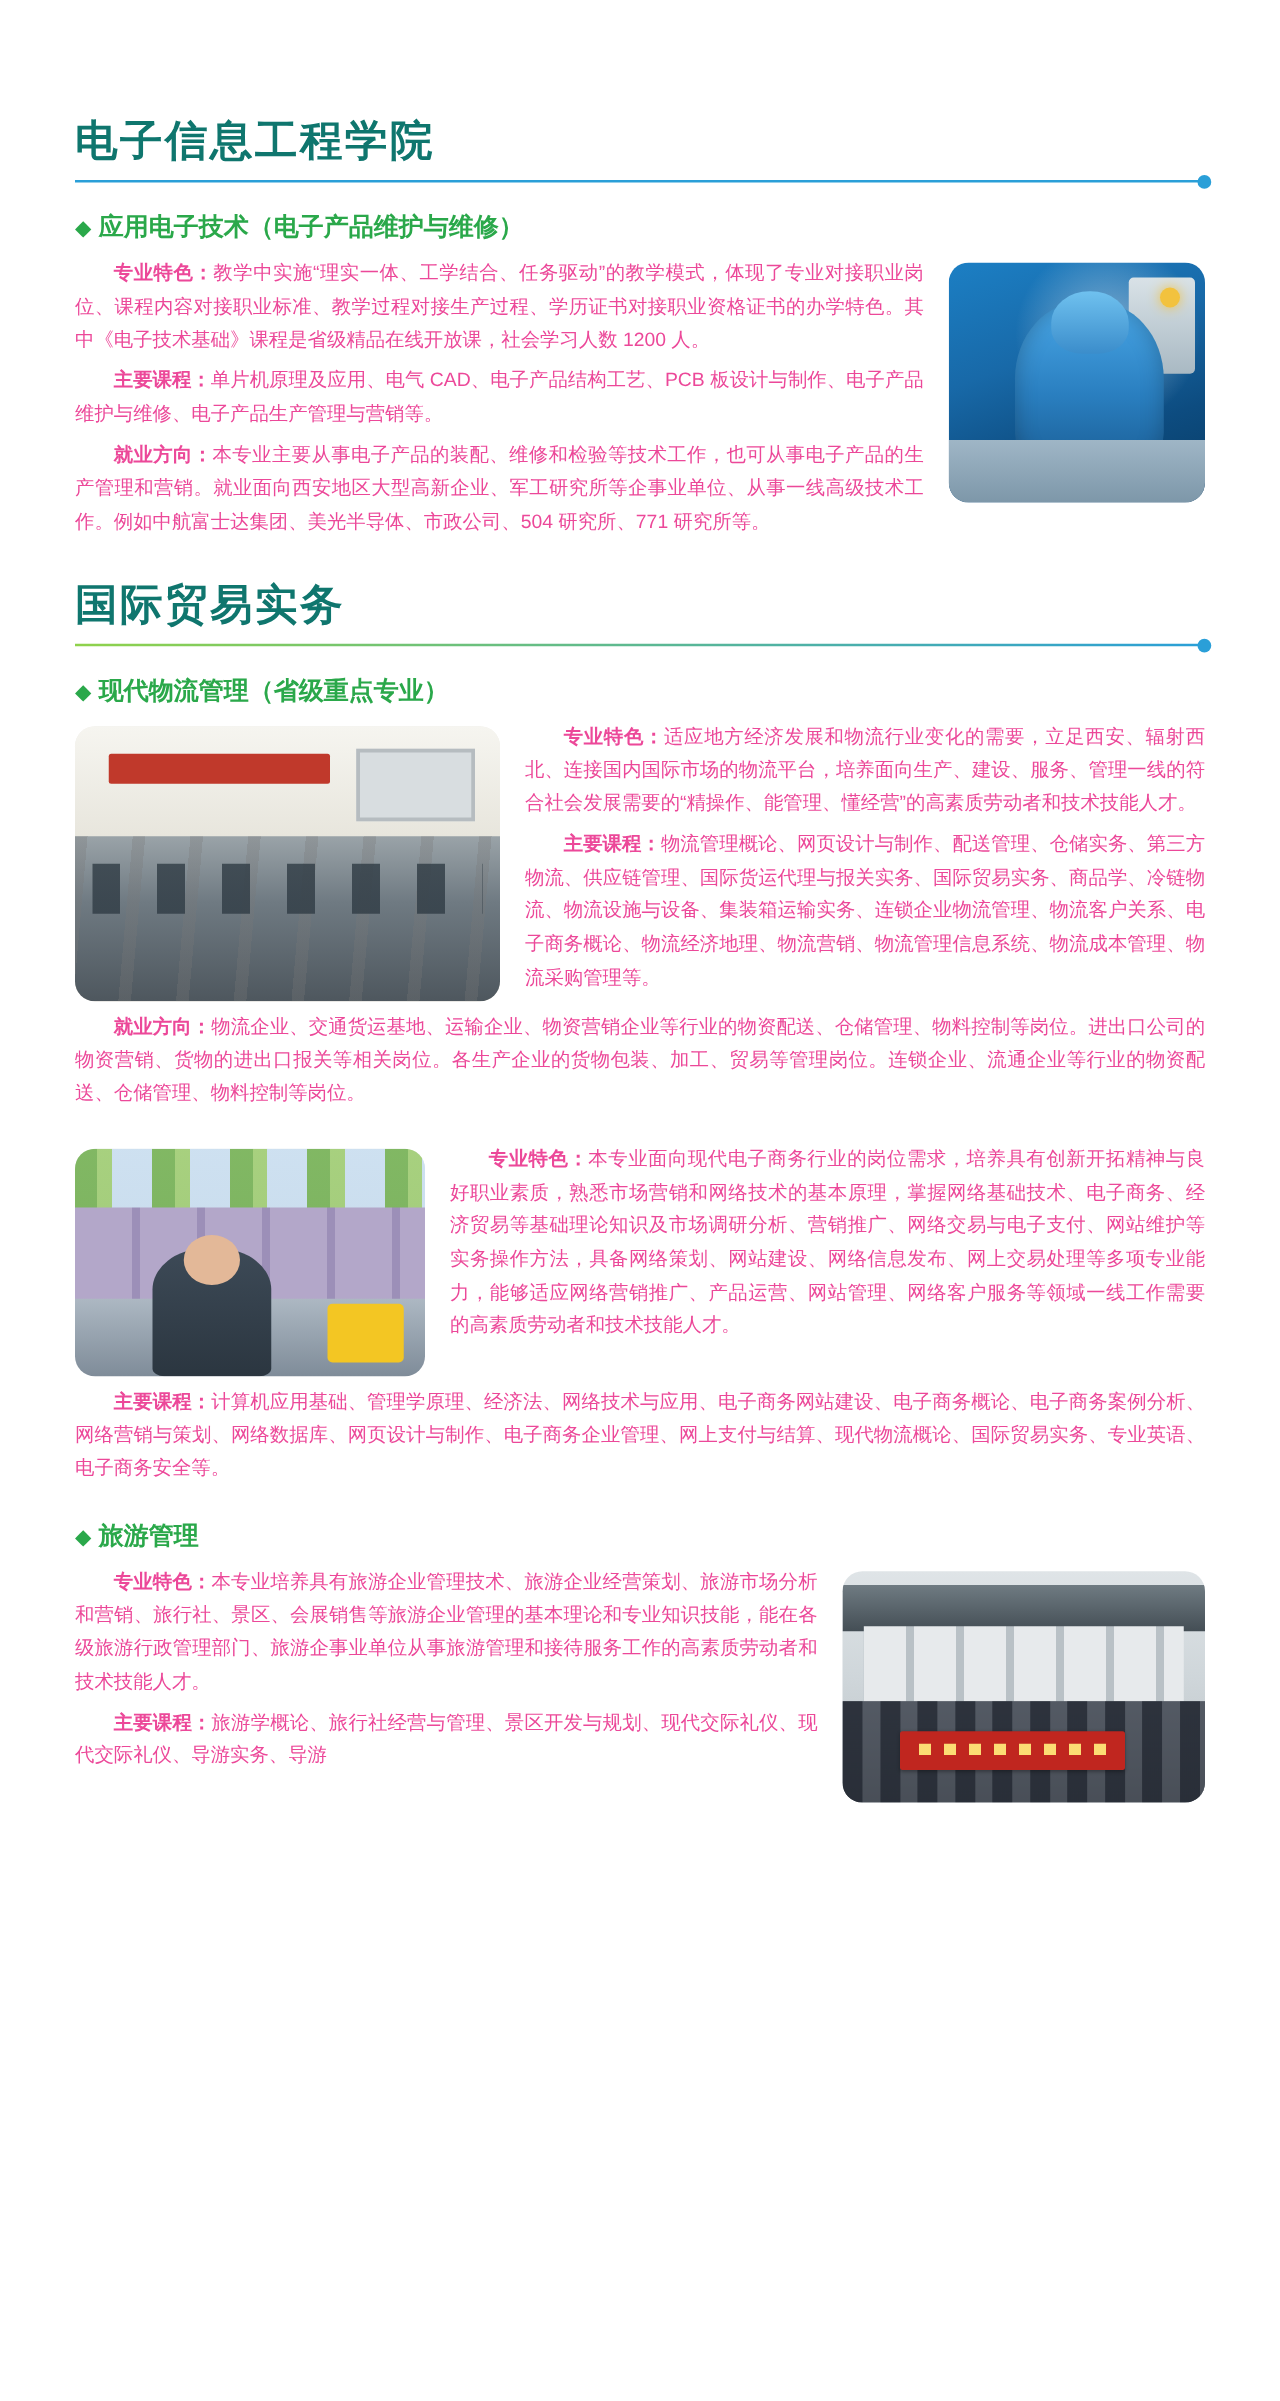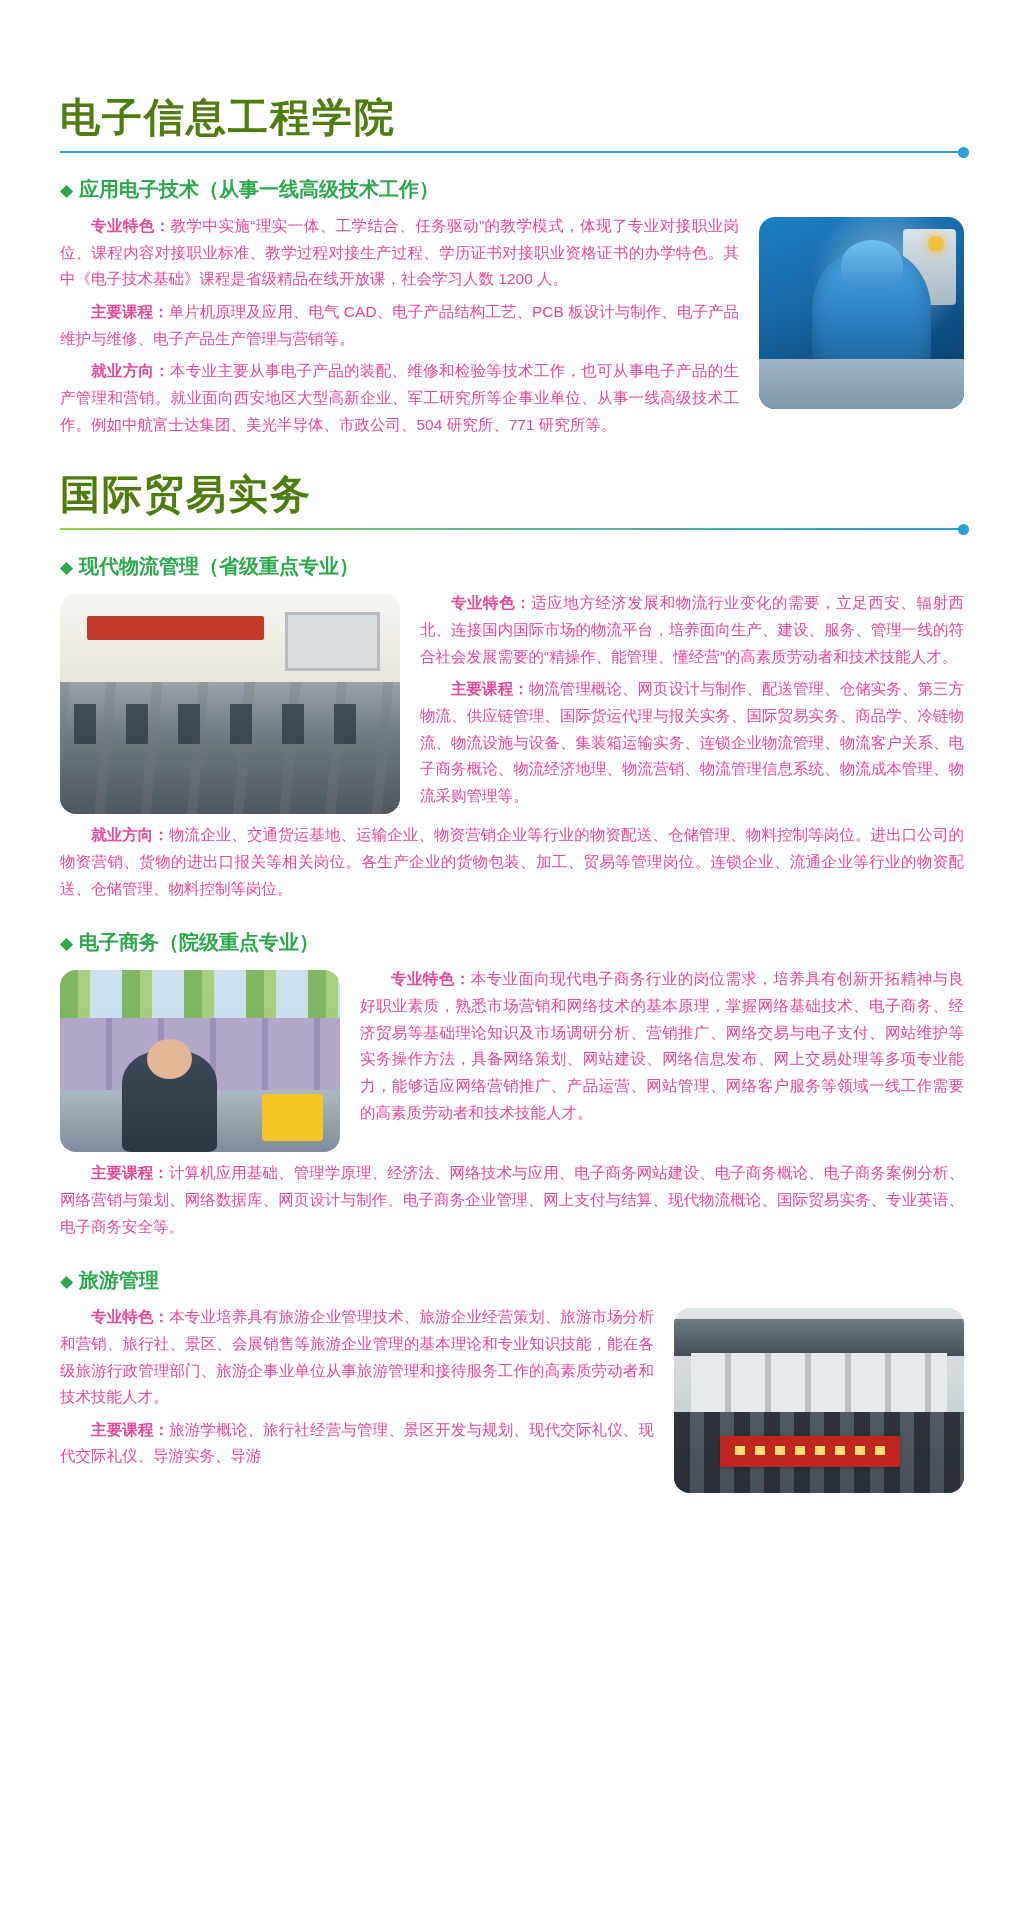--- a/index.html
+++ b/index.html
@@ -13,23 +13,23 @@
   .page{
     position:relative;
     width:1024px;
     min-height:1921px;
     box-sizing:border-box;
     padding:95px 60px 20px 60px;
   }
 
   
   .college-head{
-    font-size:40px;
+    font-size:34px;
     font-weight:bold;
-    color:#4d7c0f;
+    color:#0f766e;
     letter-spacing:2px;
     line-height:1.1;
     margin:0 0 12px 0;
   }
   .rule{
     position:relative;
     height:2px;
     background:#2a9fd8;
     margin:0 0 22px 0;
   }
@@ -204,21 +204,21 @@
 <body>
 
 <div class="page">
 
   <div class="block">
     <h1 class="college-head">电子信息工程学院</h1>
     <div class="rule"></div>
 
     <div class="sect">
       <div class="major">
-        <span class="dia">◆</span><span>应用电子技术（从事一线高级技术工作）</span>
+        <span class="dia">◆</span><span>应用电子技术（电子产品维护与维修）</span>
       </div>
 
       <div class="photo right ph-electronics">
         <div class="mach"></div>
         <div class="lamp"></div>
         <div class="suit"></div>
         <div class="hood"></div>
         <div class="bench"></div>
       </div>
 
@@ -246,23 +246,20 @@
         <div class="monitors"></div>
       </div>
 
       <p class="ind"><span class="lbl">专业特色：</span><span>适应地方经济发展和物流行业变化的需要，立足西安、辐射西北、连接国内国际市场的物流平台，培养面向生产、建设、服务、管理一线的符合社会发展需要的“精操作、能管理、懂经营”的高素质劳动者和技术技能人才。</span></p>
       <p class="ind"><span class="lbl">主要课程：</span><span>物流管理概论、网页设计与制作、配送管理、仓储实务、第三方物流、供应链管理、国际货运代理与报关实务、国际贸易实务、商品学、冷链物流、物流设施与设备、集装箱运输实务、连锁企业物流管理、物流客户关系、电子商务概论、物流经济地理、物流营销、物流管理信息系统、物流成本管理、物流采购管理等。</span></p>
       <div class="clear"></div>
       <p class="ind"><span class="lbl">就业方向：</span><span>物流企业、交通货运基地、运输企业、物资营销企业等行业的物资配送、仓储管理、物料控制等岗位。进出口公司的物资营销、货物的进出口报关等相关岗位。各生产企业的货物包装、加工、贸易等管理岗位。连锁企业、流通企业等行业的物资配送、仓储管理、物料控制等岗位。</span></p>
     </div>
 
     <div class="sect" style="margin-top:26px;">
-      <div class="major">
-        <span class="dia">◆</span><span>电子商务（院级重点专业）</span>
-      </div>
 
       <div class="photo left ph-ecommerce">
         <div class="flowers"></div>
         <div class="cubicles"></div>
         <div class="person"></div>
         <div class="head"></div>
         <div class="yellow"></div>
       </div>
 
       <p class="ind"><span class="lbl">专业特色：</span><span>本专业面向现代电子商务行业的岗位需求，培养具有创新开拓精神与良好职业素质，熟悉市场营销和网络技术的基本原理，掌握网络基础技术、电子商务、经济贸易等基础理论知识及市场调研分析、营销推广、网络交易与电子支付、网站维护等实务操作方法，具备网络策划、网站建设、网络信息发布、网上交易处理等多项专业能力，能够适应网络营销推广、产品运营、网站管理、网络客户服务等领域一线工作需要的高素质劳动者和技术技能人才。</span></p>

